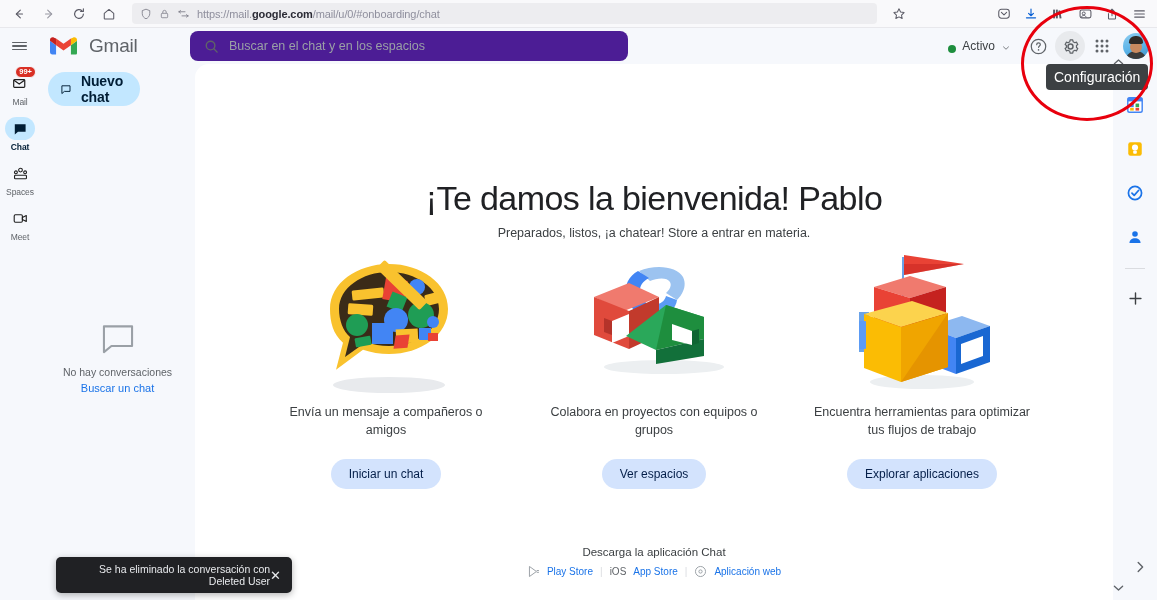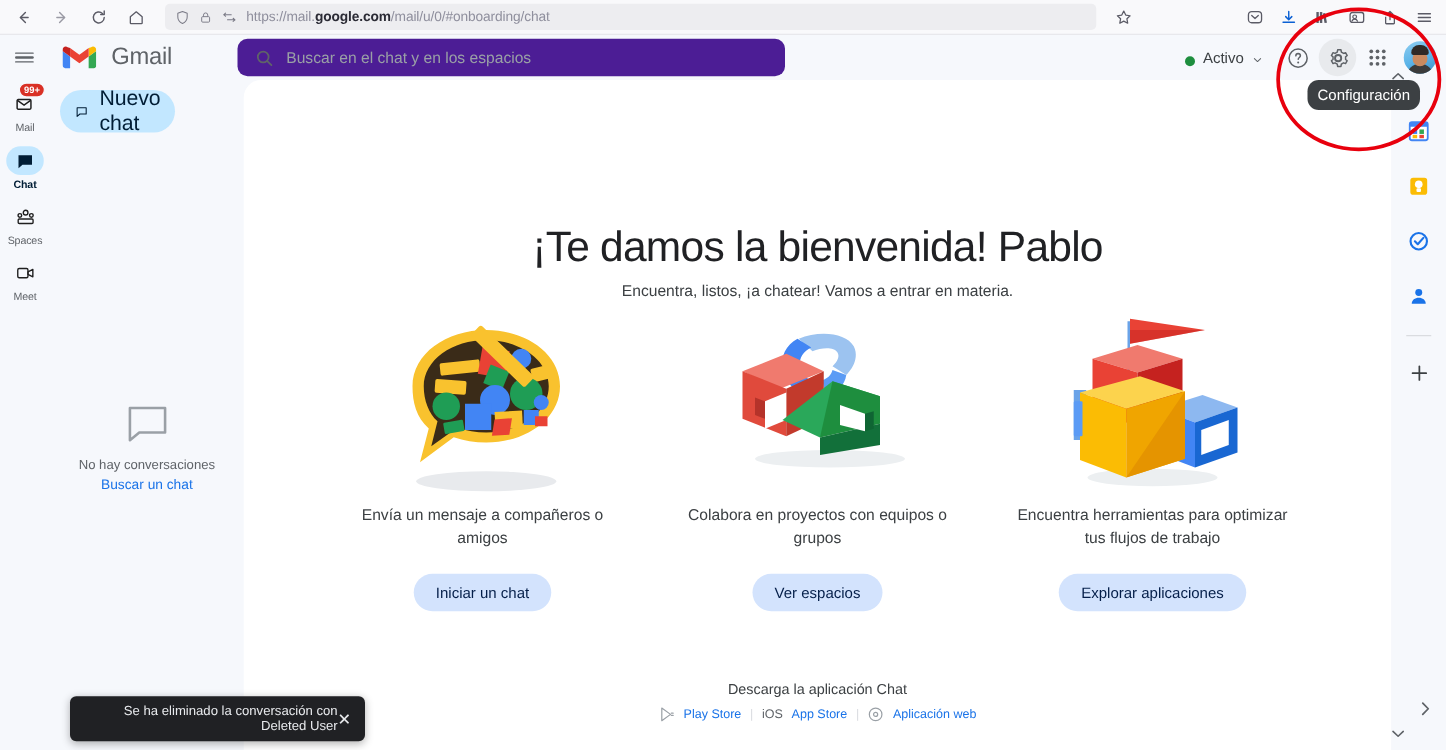--- a/index.html
+++ b/index.html
@@ -112,21 +112,21 @@
   }
   .avatar .body {
     position:absolute; left:50%; bottom:-3px; transform:translateX(-50%);
     width:22px; height:11px; border-radius:11px 11px 0 0; background:#3b3b3b;
   }
 
   
   .tooltip {
     position: absolute; left: 1046px; top: 36px;
     background: #3c4043; color: #fff;
-    font-size: 12px; padding: 5px 8px; border-radius: 9px;
+    font-size: 14px; padding: 5px 8px; border-radius: 4px;
     white-space: nowrap; z-index: 40;
   }
 
   
   .rail {
     position: absolute; top: 36px; left: 0; width: 40px; height: 536px;
     background: #f6f8fc;
     display: flex; flex-direction: column; align-items: center;
     padding-top: 8px;
   }
@@ -156,21 +156,21 @@
     position: absolute; top: 36px; left: 40px; width: 155px; height: 536px;
     background: #f6f8fc;
   }
   .new-chat-btn {
     margin: 8px 0 0 8px;
     width: 92px; height: 34px;
     background: #c2e7ff; border-radius: 17px;
     display: flex; align-items: center; gap: 9px;
     padding-left: 12px; cursor: pointer;
   }
-  .new-chat-label { font-size: 17px; color: #001d35; font-weight: 400; letter-spacing: -0.1px;}
+  .new-chat-label { font-size: 14px; color: #001d35; font-weight: 700; letter-spacing: -0.1px;}
   .empty-state {
     position: absolute; top: 260px; left: 0; width: 155px;
     display: flex; flex-direction: column; align-items: center;
   }
   .empty-text { font-size: 10.5px; color: #5f6368; margin-top: 12px; }
   .empty-link { font-size: 11px; color: #1a73e8; margin-top: 4px; cursor: pointer; }
 
   
   .main {
     position: absolute; top: 36px; left: 195px;
@@ -476,21 +476,21 @@
       <svg width="34" height="30" viewBox="0 0 36 32">
           <path d="M3 2.5h30v21H11l-8 6.5V2.5z" fill="none" stroke="#9aa0a6" stroke-width="2.2" stroke-linejoin="round"></path>
         </svg>
       <span class="empty-text">No hay conversaciones</span>
       <span class="empty-link">Buscar un chat</span>
     </div>
   </div>
 
   <div class="main">
     <div class="welcome-title">¡Te damos la bienvenida! Pablo</div>
-    <div class="welcome-sub">Encuentra, listos, ¡a chatear! Vamos a entrar en materia.</div>
+    <div class="welcome-sub">Preparados, listos, ¡a chatear! Store a entrar en materia.</div>
 
     <div class="cards">
 
       <div class="card">
         <div class="card-art">
           <svg width="200" height="150" viewBox="0 0 200 150">
             <ellipse cx="103" cy="136" rx="56" ry="8" fill="#e8eaed"></ellipse>
             <path d="M44 60c0-26 27-45 59-45s59 19 59 45-27 45-59 45c-9 0-18-1.5-26-4.3l-27 20 7-27C47 85 44 73 44 60z" fill="#f9c22e"></path>
             <path d="M53 60c0-21 23-37 50-37s50 16 50 37-23 37-50 37c-8 0-16-1.4-23-4l-21 15 5-20C57 82 53 71 53 60z" fill="#3a2b18"></path>
             <g>

